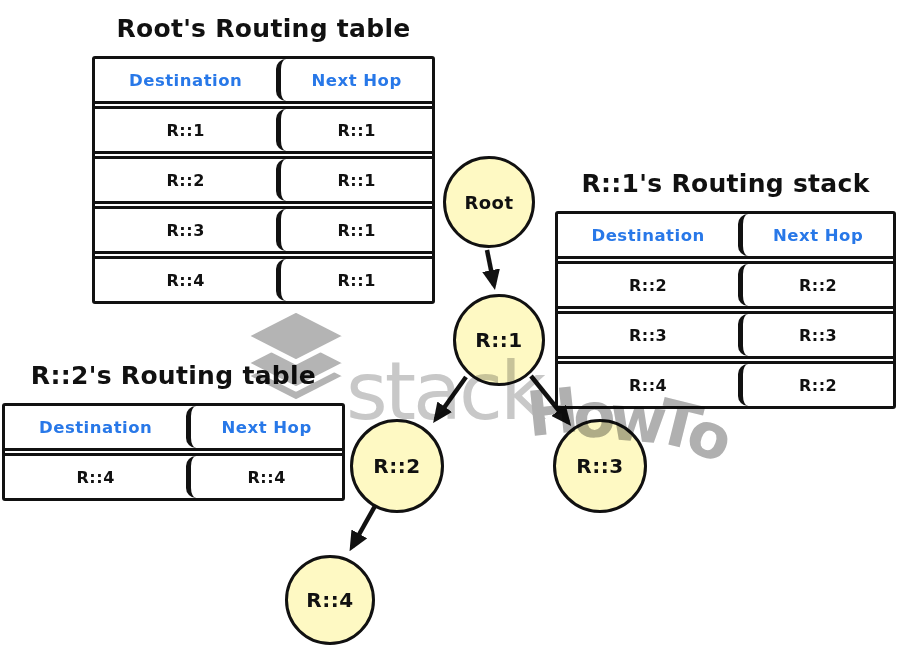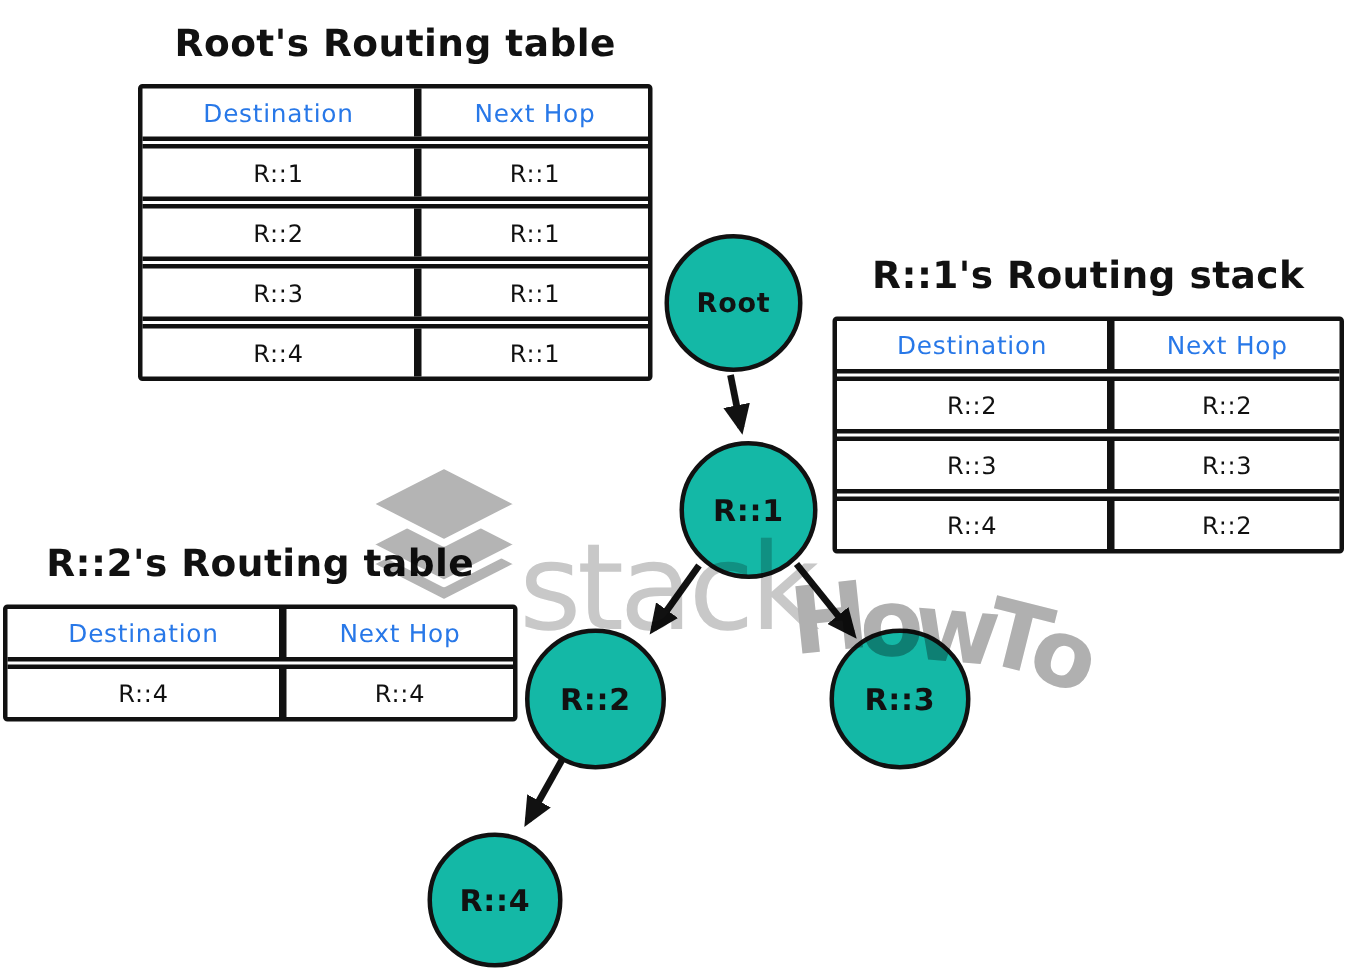--- a/index.html
+++ b/index.html
@@ -15,29 +15,29 @@
   .tbl { position:absolute; }
   .tbl-title {
     font-weight:bold; font-size:25px; line-height:32px; text-align:center;
     letter-spacing:.3px; color:var(--ink); margin-bottom:11px; white-space:nowrap;
   }
   .grid { border:3px solid var(--ink); border-radius:3px; background:#fff; }
   .row { display:flex; border-bottom:3px solid var(--ink); }
   .row + .row { border-top:3px solid var(--ink); margin-top:2px; }
   .row:last-child { border-bottom:none; }
   .cell {
-    flex:0 0 53.8%; height:32px; display:flex; align-items:center; justify-content:center;
-    font-weight:normal; font-size:16px; color:var(--ink); letter-spacing:.5px;
+    flex:0 0 53.8%; height:42px; display:flex; align-items:center; justify-content:center;
+    font-weight:bold; font-size:16px; color:var(--ink); letter-spacing:.5px;border-radius:10px;
   }
   .cell:last-child { flex:1 1 auto; border-left:5px solid var(--ink); }
   .row.head .cell { color:var(--blue); font-size:16.5px; }
 
   
   .node {
-    position:absolute; border:3px solid var(--ink); border-radius:50%; background:#14b8a6;
+    position:absolute; border:3px solid var(--ink); border-radius:50%; background:#fef9c3;
     display:flex; align-items:center; justify-content:center;
     font-weight:bold; color:var(--ink); letter-spacing:.5px;
   }
   #node-root { left:443px; top:156px; width:92px; height:92px; font-size:18px; }
   #node-r1   { left:453px; top:294px; width:92px; height:92px; font-size:20px; }
   #node-r2   { left:350px; top:419px; width:94px; height:94px; font-size:20px; }
   #node-r3   { left:553px; top:419px; width:94px; height:94px; font-size:20px; }
   #node-r4   { left:285px; top:555px; width:90px; height:90px; font-size:20px; }
 
   

